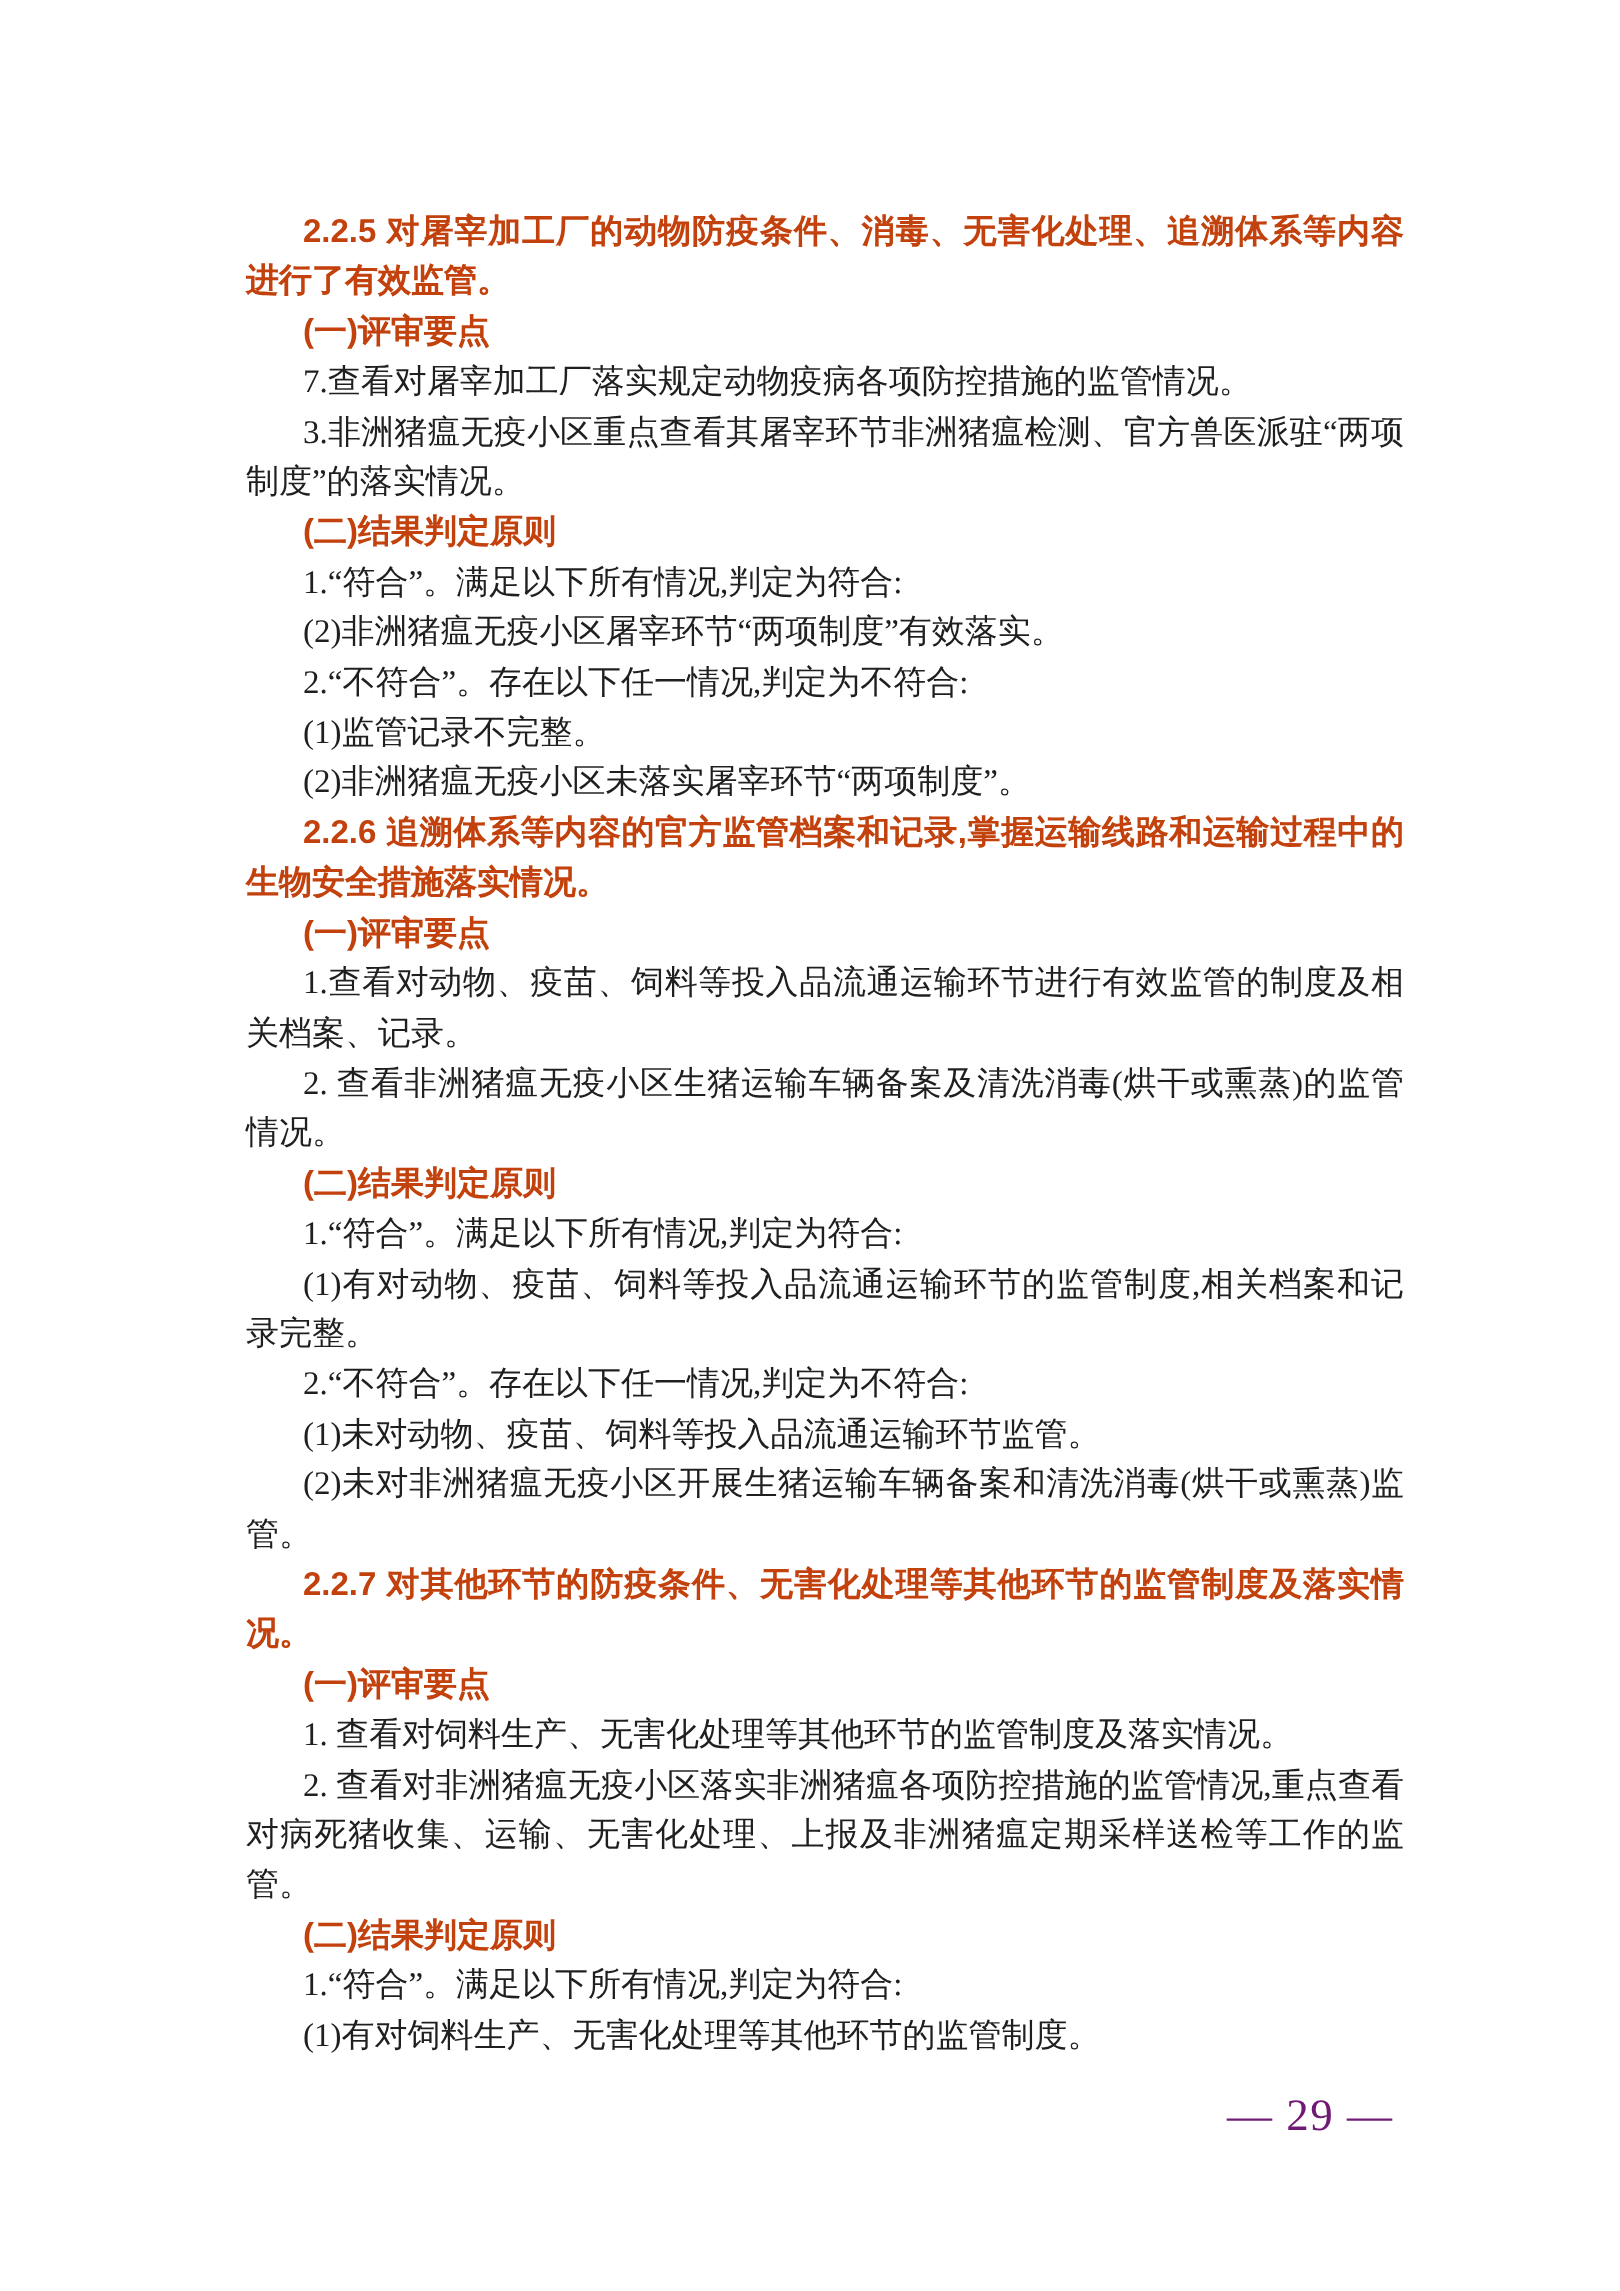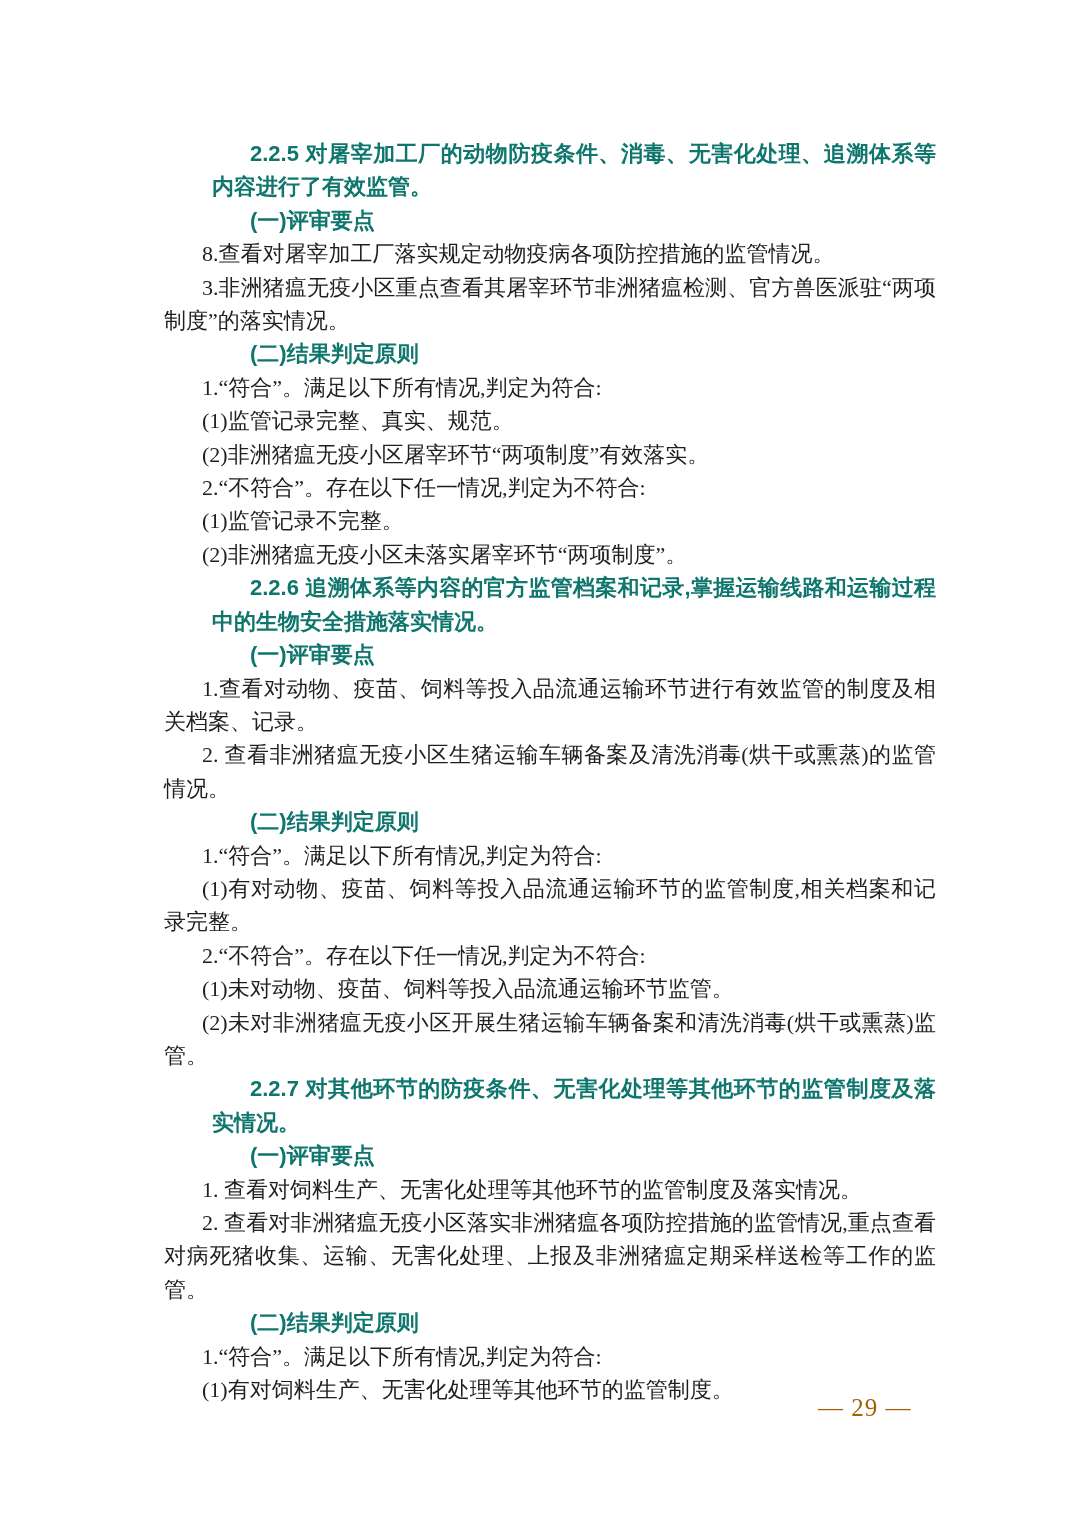--- a/index.html
+++ b/index.html
@@ -23,49 +23,47 @@
     font-size: 22px;
     line-height: 33.4px;
     text-align: justify;
     text-justify: inter-ideograph;
     text-indent: 38px;
     word-break: break-all;
   }
   .bold {
     font-weight: 700;
     font-family: "Liberation Sans", "DejaVu Sans", sans-serif;
-    color: #0f766e;
-    margin-left: 48px;
+    color: #c2410c;
   }
   .footer {
     position: absolute;
     top: 1394px;
     left: 818px;
     width: 110px;
-    font-size: 25px;
+    font-size: 30px;
     letter-spacing: 1px;
-    color: #a16207;
+    color: #701a75;
     white-space: nowrap;
     font-family: "Liberation Serif", "DejaVu Serif", serif;
   }
 </style>
 </head>
 <body>
 
 <div class="page">
   <div class="content">
 
     <section>
       <p class="para bold">2.2.5 对屠宰加工厂的动物防疫条件、消毒、无害化处理、追溯体系等内容进行了有效监管。</p>
       <p class="para bold">(一)评审要点</p>
-      <p class="para">8.查看对屠宰加工厂落实规定动物疫病各项防控措施的监管情况。</p>
+      <p class="para">7.查看对屠宰加工厂落实规定动物疫病各项防控措施的监管情况。</p>
       <p class="para">3.非洲猪瘟无疫小区重点查看其屠宰环节非洲猪瘟检测、官方兽医派驻“两项制度”的落实情况。</p>
       <p class="para bold">(二)结果判定原则</p>
       <p class="para">1.“符合”。满足以下所有情况,判定为符合:</p>
-      <p class="para">(1)监管记录完整、真实、规范。</p>
       <p class="para">(2)非洲猪瘟无疫小区屠宰环节“两项制度”有效落实。</p>
       <p class="para">2.“不符合”。存在以下任一情况,判定为不符合:</p>
       <p class="para">(1)监管记录不完整。</p>
       <p class="para">(2)非洲猪瘟无疫小区未落实屠宰环节“两项制度”。</p>
     </section>
 
     <section>
       <p class="para bold">2.2.6 追溯体系等内容的官方监管档案和记录,掌握运输线路和运输过程中的生物安全措施落实情况。</p>
       <p class="para bold">(一)评审要点</p>
       <p class="para">1.查看对动物、疫苗、饲料等投入品流通运输环节进行有效监管的制度及相关档案、记录。</p>

